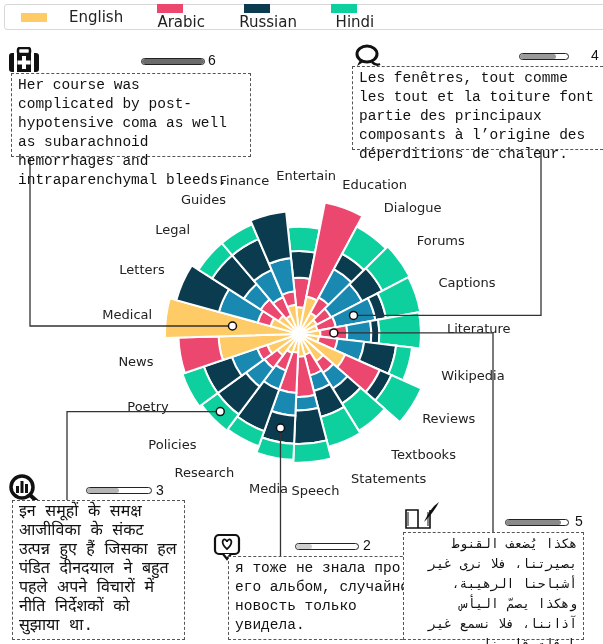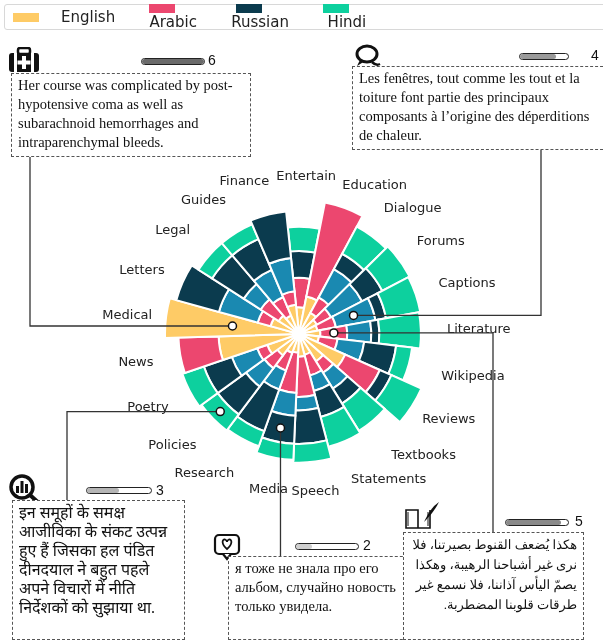--- a/index.html
+++ b/index.html
@@ -1,23 +1,23 @@
 <!DOCTYPE html>
 <html><head>
 <meta charset="utf-8">
 <style>
   html, body { margin:0; padding:0; background:#ffffff; }
   body { width:603px; height:644px; position:relative; overflow:hidden; font-family:"DejaVu Sans", sans-serif; color:#222; }
   .legend { position:absolute; left:4px; top:4px; width:605px; height:26px; border:1px solid #d8d8d8; border-radius:3px; background:#fff; display:flex; align-items:center; box-sizing:border-box; }
-  .legend-item { display:flex; align-items:center; font-size:15px; margin-left:8px; white-space:nowrap; }
+  .legend-item { display:flex; align-items:center; font-size:15px; margin-left:16px; white-space:nowrap; }
   .legend-swatch { width:26px; height:9px; margin-right:22px; }
   .legend-item + .legend-item { margin-left:34px;flex-direction:column; }
   svg.chart { position:absolute; left:0; top:0; }
   .cat-label { font-family:"DejaVu Sans", sans-serif; font-size:13px; fill:#222; }
-  .callout { position:absolute; border:1px dashed #555; background:#fff; font-family:Liberation Serif, serif; font-size:14.5px; line-height:19px; color:#111; padding:2px 6px 3px 6px; box-sizing:border-box; }
+  .callout { position:absolute; border:1px dashed #555; background:#fff; font-family:Liberation Mono, monospace; font-size:14.5px; line-height:19px; color:#111; padding:2px 6px 3px 6px; box-sizing:border-box; }
   .callout.rtl { direction:rtl; text-align:right; font-size:13px; line-height:20px; }
   .icon { position:absolute; }
   .bar { position:absolute; height:7px; border:1px solid #222; border-radius:4px; background:#fff; box-sizing:border-box; overflow:hidden; }
   .bar-fill { height:100%; background:#6b6b6b; border-radius:3px; }
   .bar-num { position:absolute; font-family:"Liberation Sans", sans-serif; font-size:14px; color:#111; }
 </style>
 </head>
 <body>
 
 <div class="legend" id="legend">

